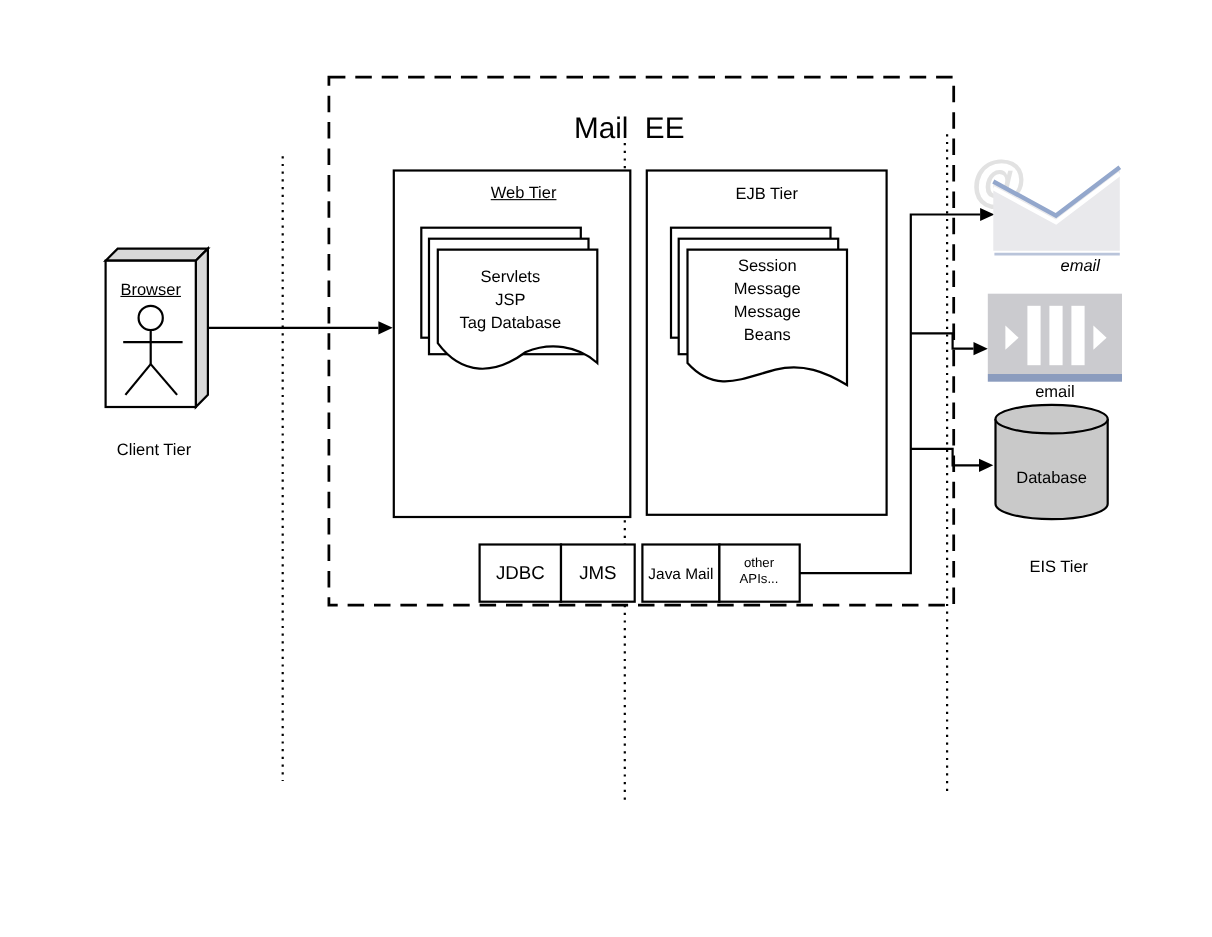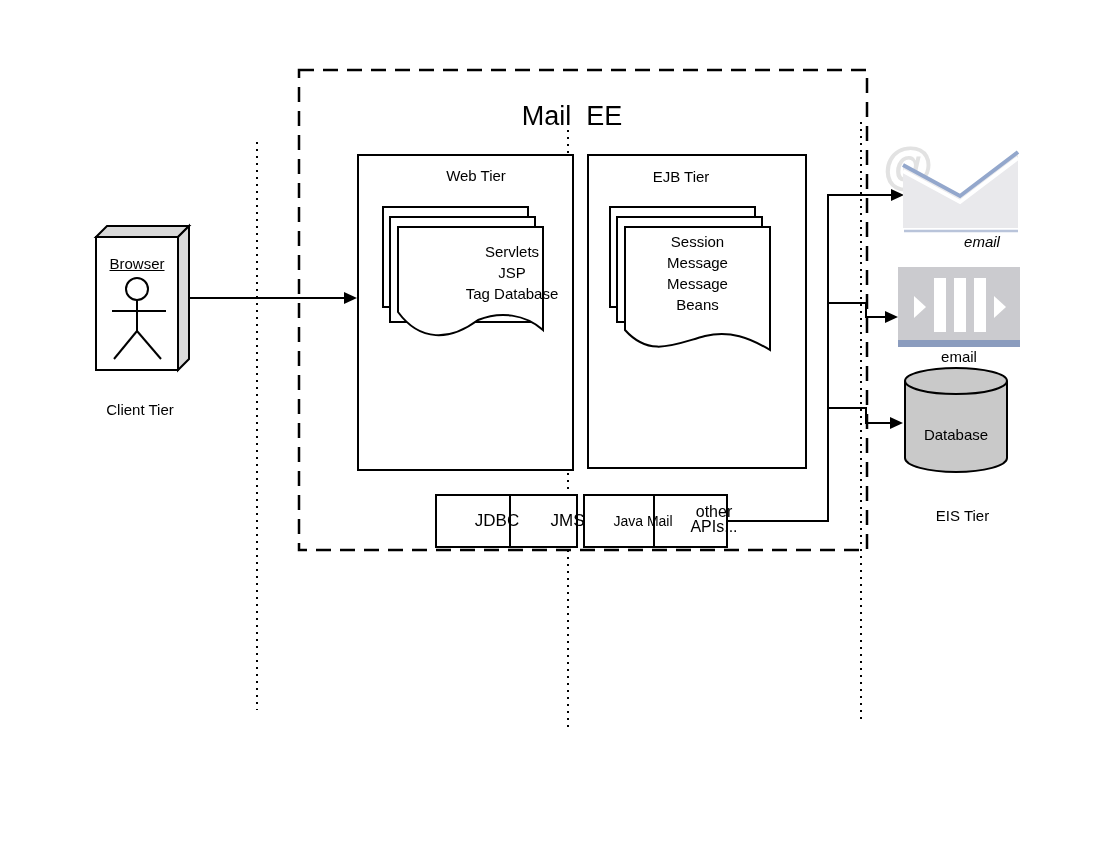--- a/index.html
+++ b/index.html
@@ -7,21 +7,21 @@
          font-family:"Liberation Sans",sans-serif;color:#000;}
   #atglyph{position:absolute;z-index:1;font-weight:bold;}
   svg#draw{position:absolute;left:0;top:0;z-index:2;}
   .txt{position:absolute;z-index:3;text-align:center;line-height:1.35;}
   .ln{stroke:#000;stroke-width:2;fill:none;}
   .thin{stroke:#000;stroke-width:2;}
   .whitebox{fill:#ffffff;stroke:#000;stroke-width:2;}
   .arrow{fill:#000;stroke:none;}
   .dash{stroke:#000;stroke-width:2.5;fill:none;stroke-dasharray:15 9;}
   .dots{stroke:#000;stroke-width:2;fill:none;stroke-dasharray:2 5;}
-  .center{display:flex;align-items:center;justify-content:center;margin-left:24px;}
+  .center{display:flex;align-items:center;justify-content:center;}
 </style>
 </head>
 <body>
 
 <div id="stage">
 
   <div id="atglyph" class="txt" style="left: 882px; top: 130px; width: 52px; font-size: 52px; z-index: 1; color: rgb(226, 226, 226);">@</div>
 
   <svg id="draw" width="1102" height="852" viewBox="0 0 1102 852">
 
@@ -92,40 +92,40 @@
     </g>
 
     <g>
       <path class="thin" d="M905 381 V458 A51 14 0 0 0 1007 458 V381" fill="#c9c9c9"></path>
       <ellipse cx="956" cy="381" rx="51" ry="13" class="thin" fill="#c9c9c9"></ellipse>
     </g>
   </svg>
 
   <div class="txt" style="left:472px;top:98px;width:200px;font-size:27px;white-space:pre;">Mail  EE</div>
 
-  <div class="txt" style="left:358px;top:166px;width:236px;font-size:15px;">Web Tier</div>
-  <div class="txt" style="left:572px;top:167px;width:218px;font-size:15px;">EJB Tier</div>
+  <div class="txt" style="left:358px;top:166px;width:236px;font-size:15px;text-decoration:underline;">Web Tier</div>
+  <div class="txt" style="left:588px;top:167px;width:218px;font-size:15px;">EJB Tier</div>
 
-  <div class="txt" style="left:398px;top:241px;width:132px;font-size:15px;line-height:21px;margin-left:48px;">
+  <div class="txt" style="left:398px;top:241px;width:132px;font-size:15px;line-height:21px;">
     <div>Servlets</div>
     <div>JSP</div>
     <div>Tag Database</div>
   </div>
 
   <div class="txt" style="left:625px;top:231px;width:145px;font-size:15px;line-height:21px;">
     <div>Session</div>
     <div>Message</div>
     <div>Message</div>
     <div>Beans</div>
   </div>
 
   <div class="txt center" style="left:436px;top:495px;width:74px;height:52px;font-size:17px;">JDBC</div>
   <div class="txt center" style="left:510px;top:495px;width:67px;height:52px;font-size:17px;text-align:center;">JMS</div>
   <div class="txt center" style="left:588px;top:495px;width:62px;height:52px;font-size:14px;line-height:18px;">Java Mail</div>
-  <div class="txt center" style="left:658px;top:495px;width:64px;height:48px;font-size:16px;line-height:15px;">other APIs...</div>
+  <div class="txt center" style="left:658px;top:495px;width:64px;height:48px;font-size:12px;line-height:15px;">other APIs...</div>
 
   <div class="txt" style="left:96px;top:254px;width:82px;font-size:15px;text-decoration:underline;">Browser</div>
   <div class="txt" style="left:80px;top:400px;width:120px;font-size:15px;">Client Tier</div>
 
   <div class="txt" style="left:932px;top:232px;width:100px;font-size:15px;font-style:italic;">email</div>
   <div class="txt" style="left:898px;top:347px;width:122px;font-size:15px;">email</div>
   <div class="txt" style="left:905px;top:425px;width:102px;font-size:15px;">Database</div>
   <div class="txt" style="left:905px;top:506px;width:115px;font-size:15px;">EIS Tier</div>
 
 </div>

